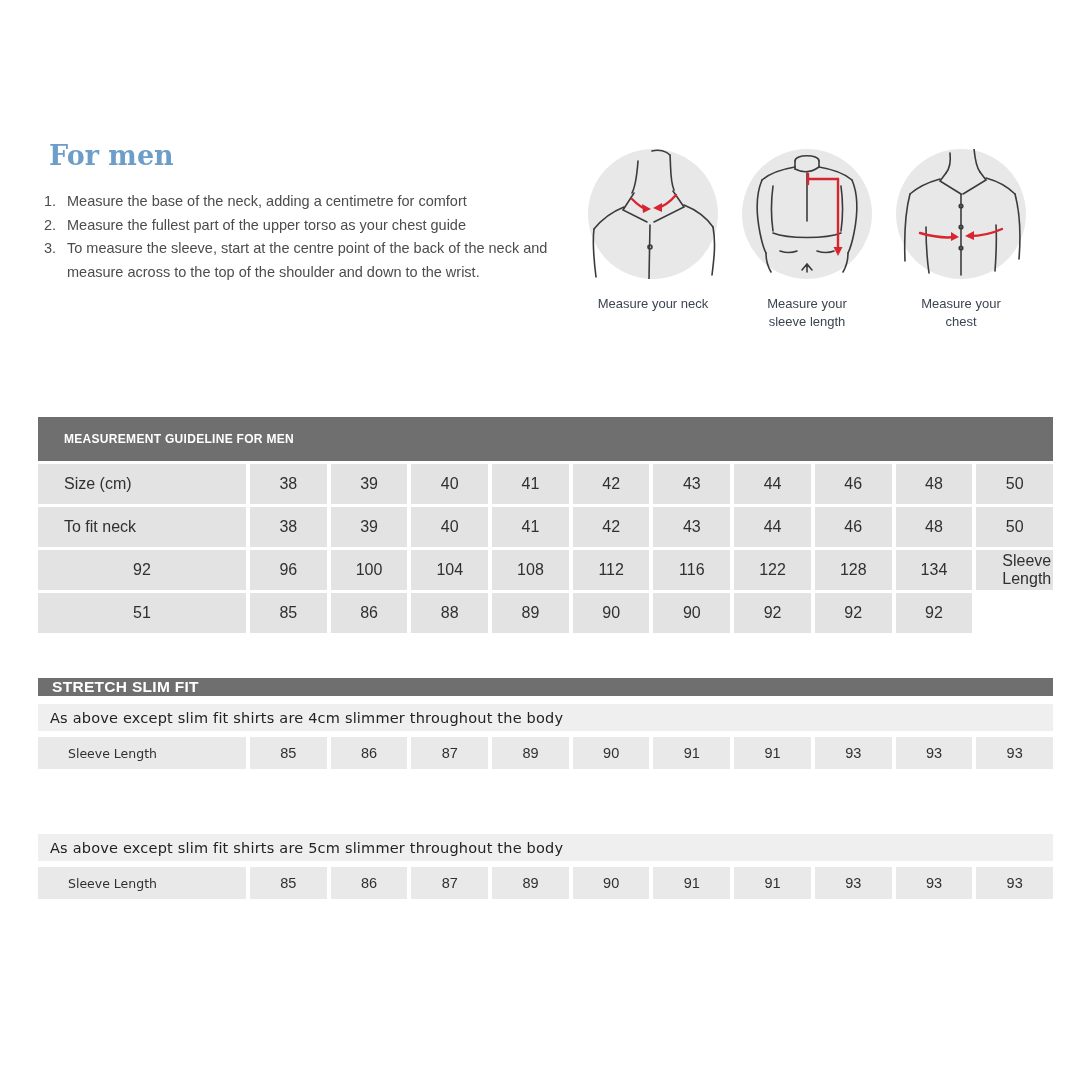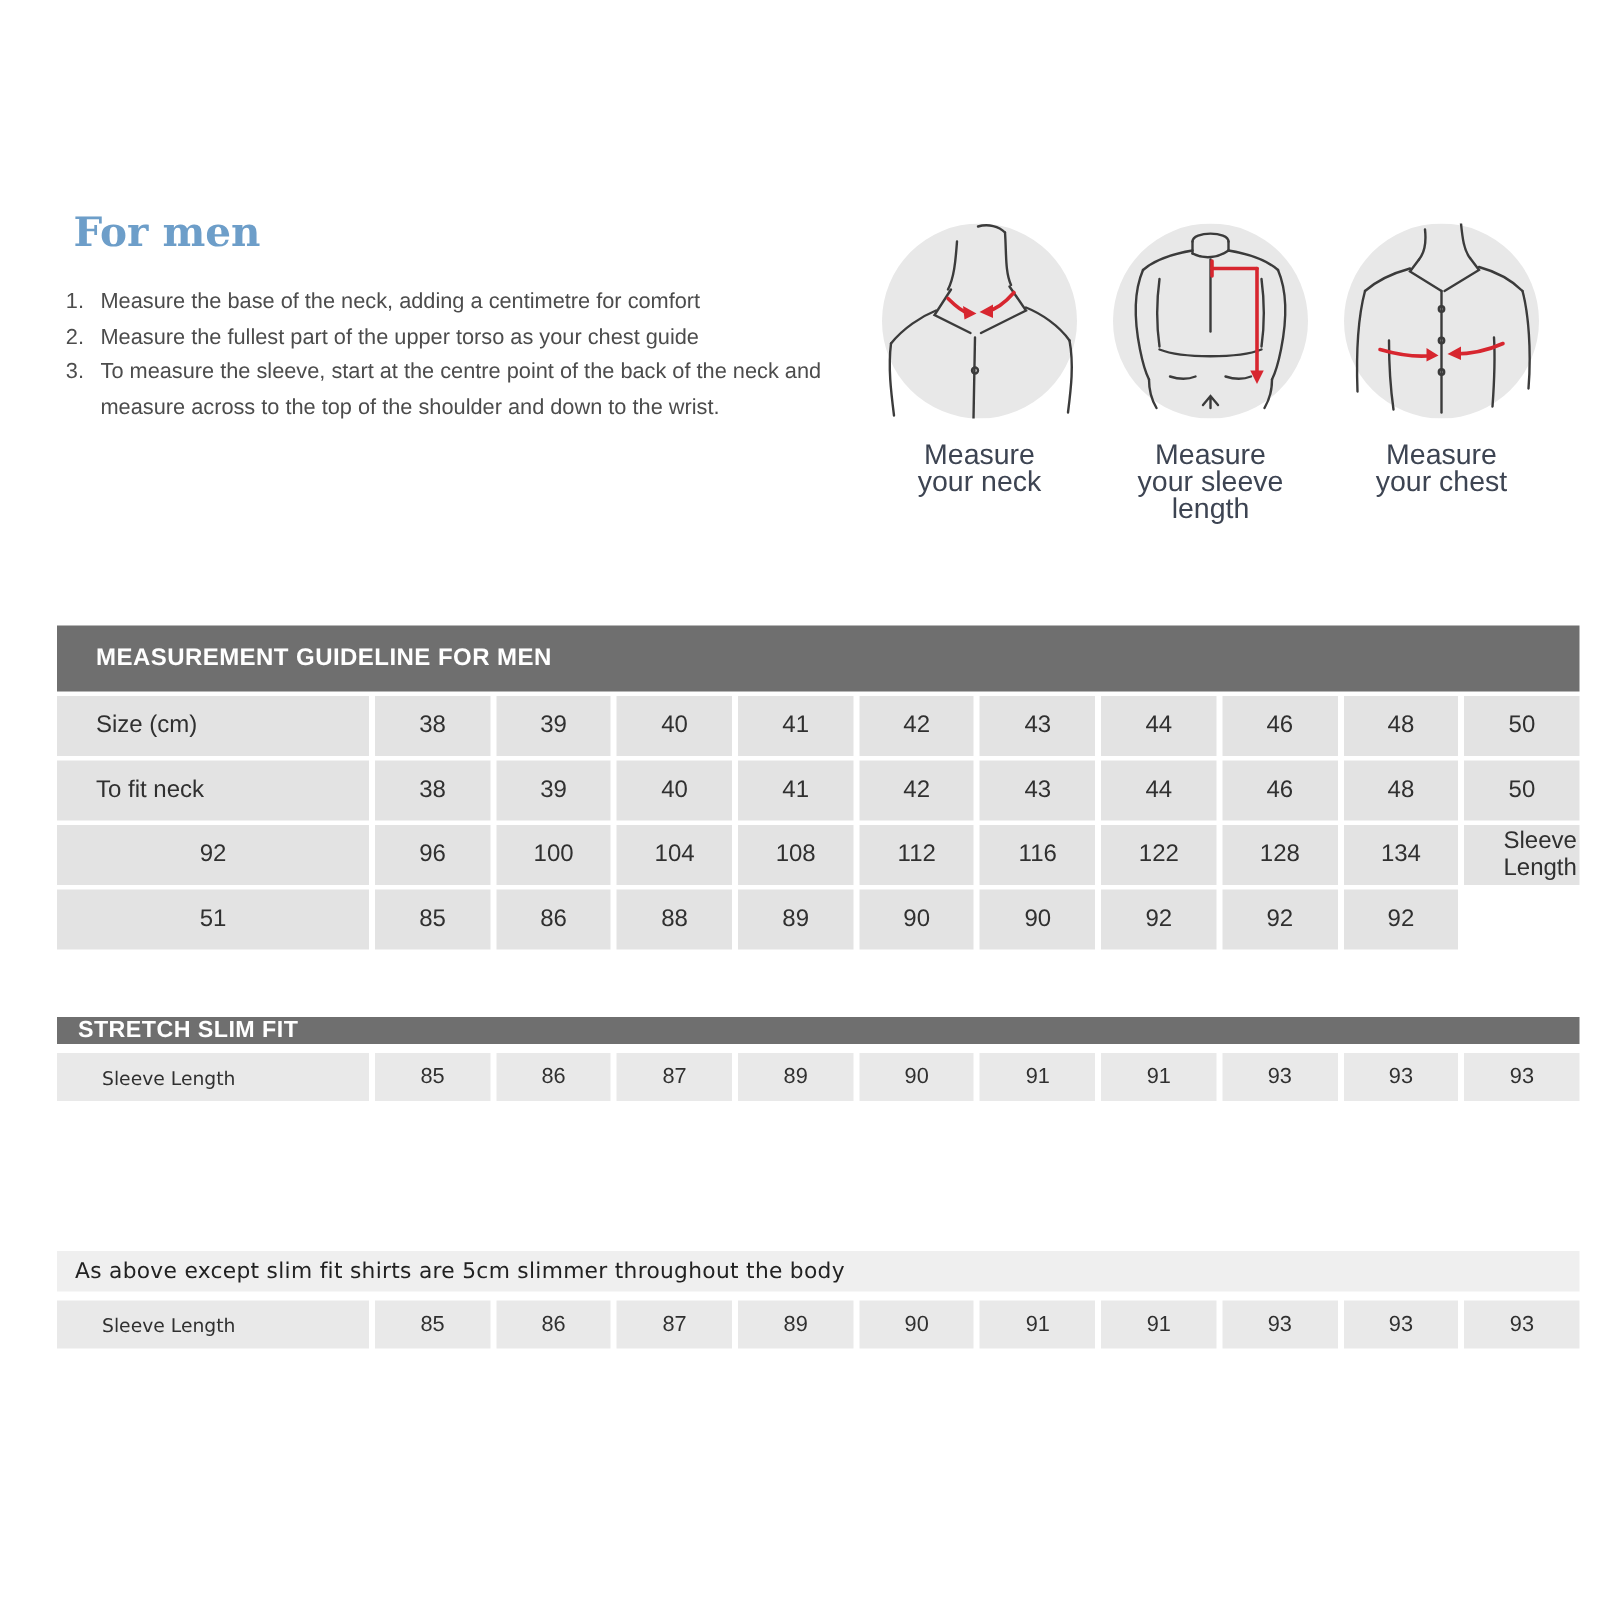--- a/index.html
+++ b/index.html
@@ -25,34 +25,34 @@
   }
   .instructions .num{flex:0 0 18px;text-align:right;margin-right:11px;}
   .instructions .txt{flex:1;}
 
   
   .figures{position:absolute;left:576px;top:149px;display:flex;width:462px;}
   .fig{width:154px;margin:0;display:flex;flex-direction:column;align-items:center;}
   .fig-circle{width:130px;height:130px;}
   .fig-caption{
     margin-top:16px;max-width:112px;text-align:center;
-    font-size:19px;line-height:18px;color:var(--caption-text,#3d4452);
+    font-size:13px;line-height:18px;color:var(--caption-text,#3d4452);
   }
 
   
   .tbl{position:absolute;left:38px;width:1015px;}
   .sec-main{top:417px;}
   .sec-stretch{top:678px;}
   .sec-slim{top:826px;}
 
   .bar{
     background:var(--header-bar-gray,#6f6f6f);color:#ffffff;font-weight:700;
     display:flex;align-items:center;letter-spacing:.3px;
   }
-  .bar-main{height:44px;font-size:16px;padding-left:26px;margin-bottom:3px;}
+  .bar-main{height:44px;font-size:12px;padding-left:26px;margin-bottom:3px;}
   .bar-sub{height:18px;font-size:15.5px;padding-left:14px;}
 
   .note{
     margin-top:8px;height:27px;background:var(--note-row-gray,#efefef);
     display:flex;align-items:center;padding-left:12px;
     font-family:"DejaVu Sans",sans-serif;
     font-size:14.5px;color:#222222;letter-spacing:.2px;
   }
 
   .grid{display:grid;grid-template-columns:208px repeat(10,1fr);column-gap:4px;row-gap:3px;}
@@ -234,20 +234,21 @@
         <div class="cell value-cell">90</div>
         <div class="cell value-cell">90</div>
         <div class="cell value-cell">92</div>
         <div class="cell value-cell">92</div>
         <div class="cell value-cell">92</div>
       </div>
   </section>
 
   <section class="tbl sec-stretch">
     <div class="bar bar-sub">STRETCH SLIM FIT</div>
+    <div class="note">As above except slim fit shirts are 4cm slimmer throughout the body</div>
     <div class="grid grid-sub" id="grid-stretch">
         <div class="cell label-cell">Sleeve Length</div>
         <div class="cell value-cell">85</div>
         <div class="cell value-cell">86</div>
         <div class="cell value-cell">87</div>
         <div class="cell value-cell">89</div>
         <div class="cell value-cell">90</div>
         <div class="cell value-cell">91</div>
         <div class="cell value-cell">91</div>
         <div class="cell value-cell">93</div>

